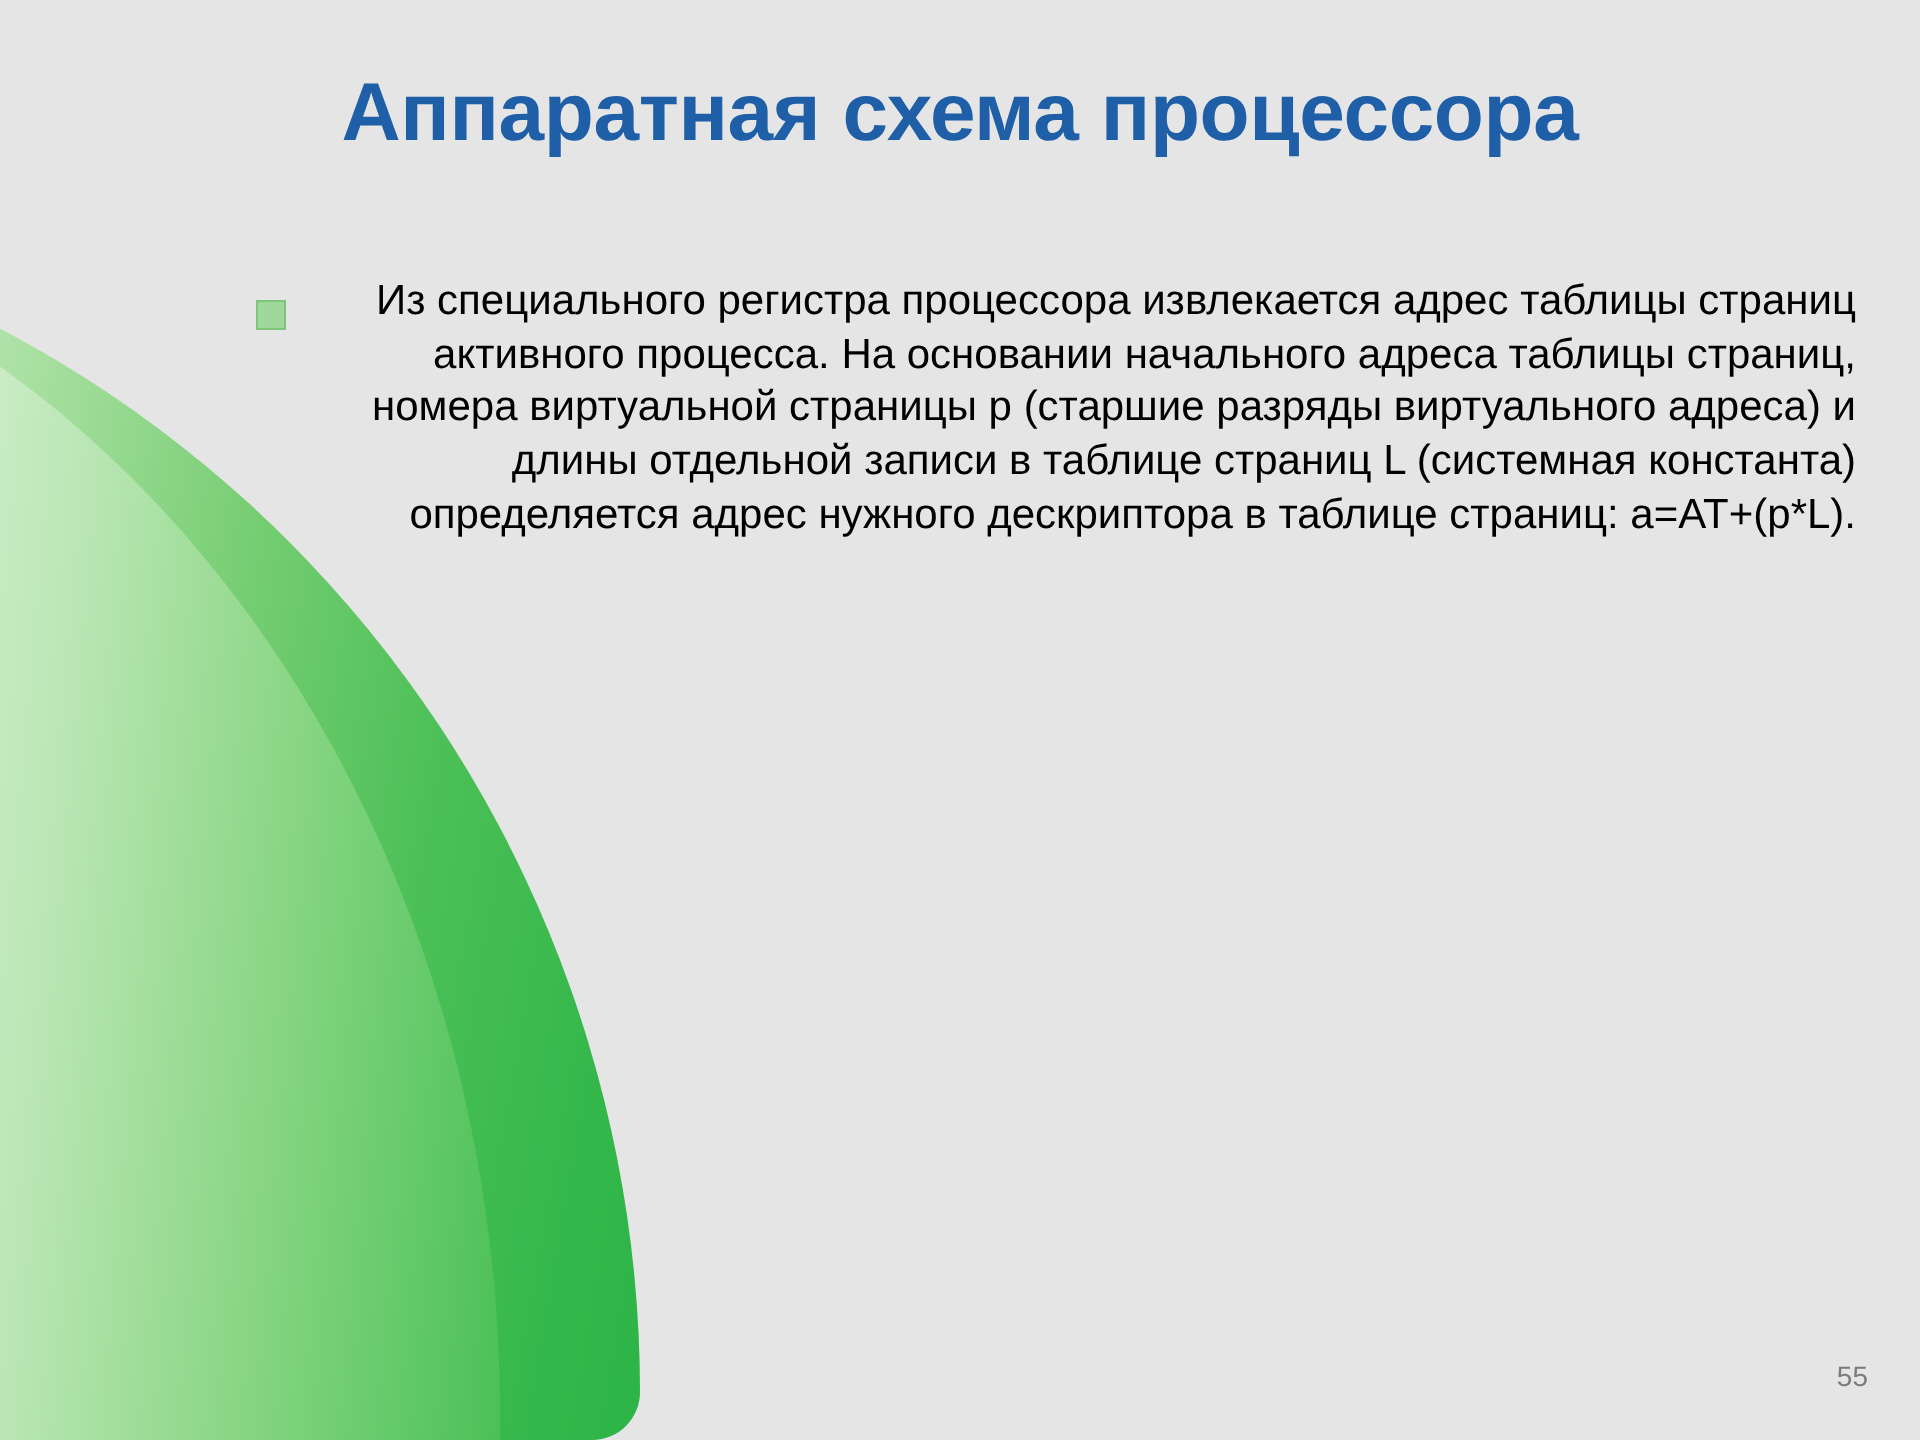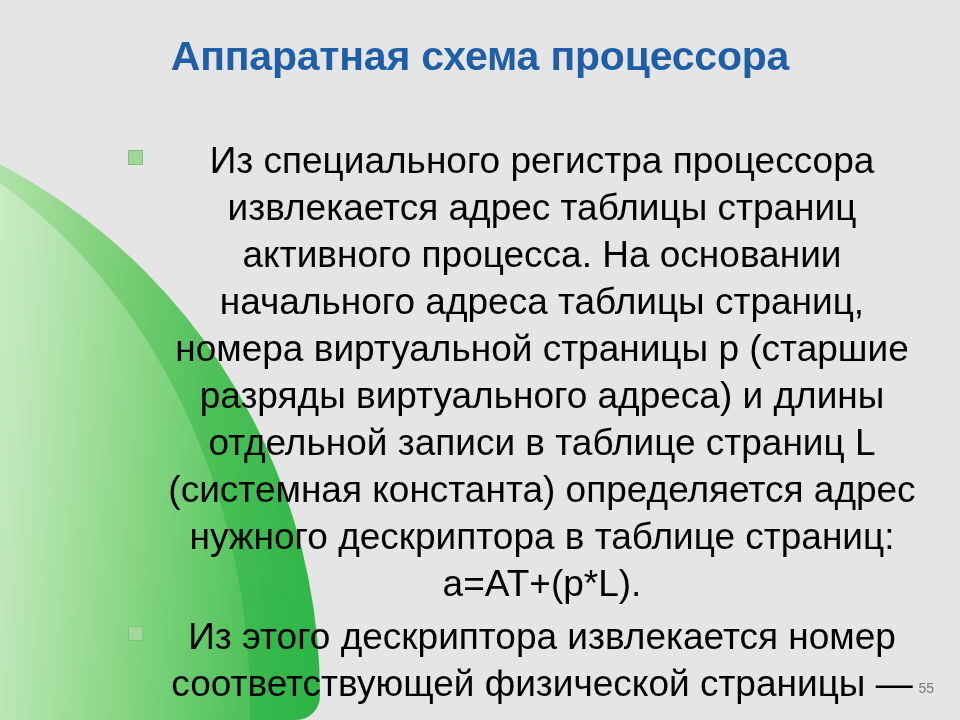--- a/index.html
+++ b/index.html
@@ -92,23 +92,23 @@
     width: 13px;
     height: 13px;
     background: #9fd89a;
     border: 1px solid #7ec479;
     margin-top: 12px;
     margin-right: 13px;
   }
   .bullet-text {
     flex: 1 1 auto;
     color: #000000;
-    font-size: 37px;
+    font-size: 21px;
     line-height: 1.27;
-    text-align: center;
+    text-align: right;
   }
 
   .page-number {
     position: absolute;
     right: 26px;
     bottom: 24px;
     color: #7a7a7a;
     font-size: 14px;
   }
 </style>
@@ -122,23 +122,19 @@
 
   <div class="title">Аппаратная схема процессора</div>
 
   <div class="body-area">
 
     <div class="bullet-item">
       <span class="bullet-marker"></span>
       <span class="bullet-text">Из специального регистра процессора извлекается адрес таблицы страниц активного процесса. На основании начального адреса таблицы страниц, номера виртуальной страницы p (старшие разряды виртуального адреса) и длины отдельной записи в таблице страниц L (системная константа) определяется адрес нужного дескриптора в таблице страниц: a=AT+(p*L).</span>
     </div>
 
-    <div class="bullet-item">
-      <span class="bullet-marker"></span>
-      <span class="bullet-text">Из этого дескриптора извлекается номер соответствующей физической страницы — n.</span>
-    </div>
 
 
   </div>
 
   <div class="page-number">55</div>
 
 </div>
 
 </body></html>

